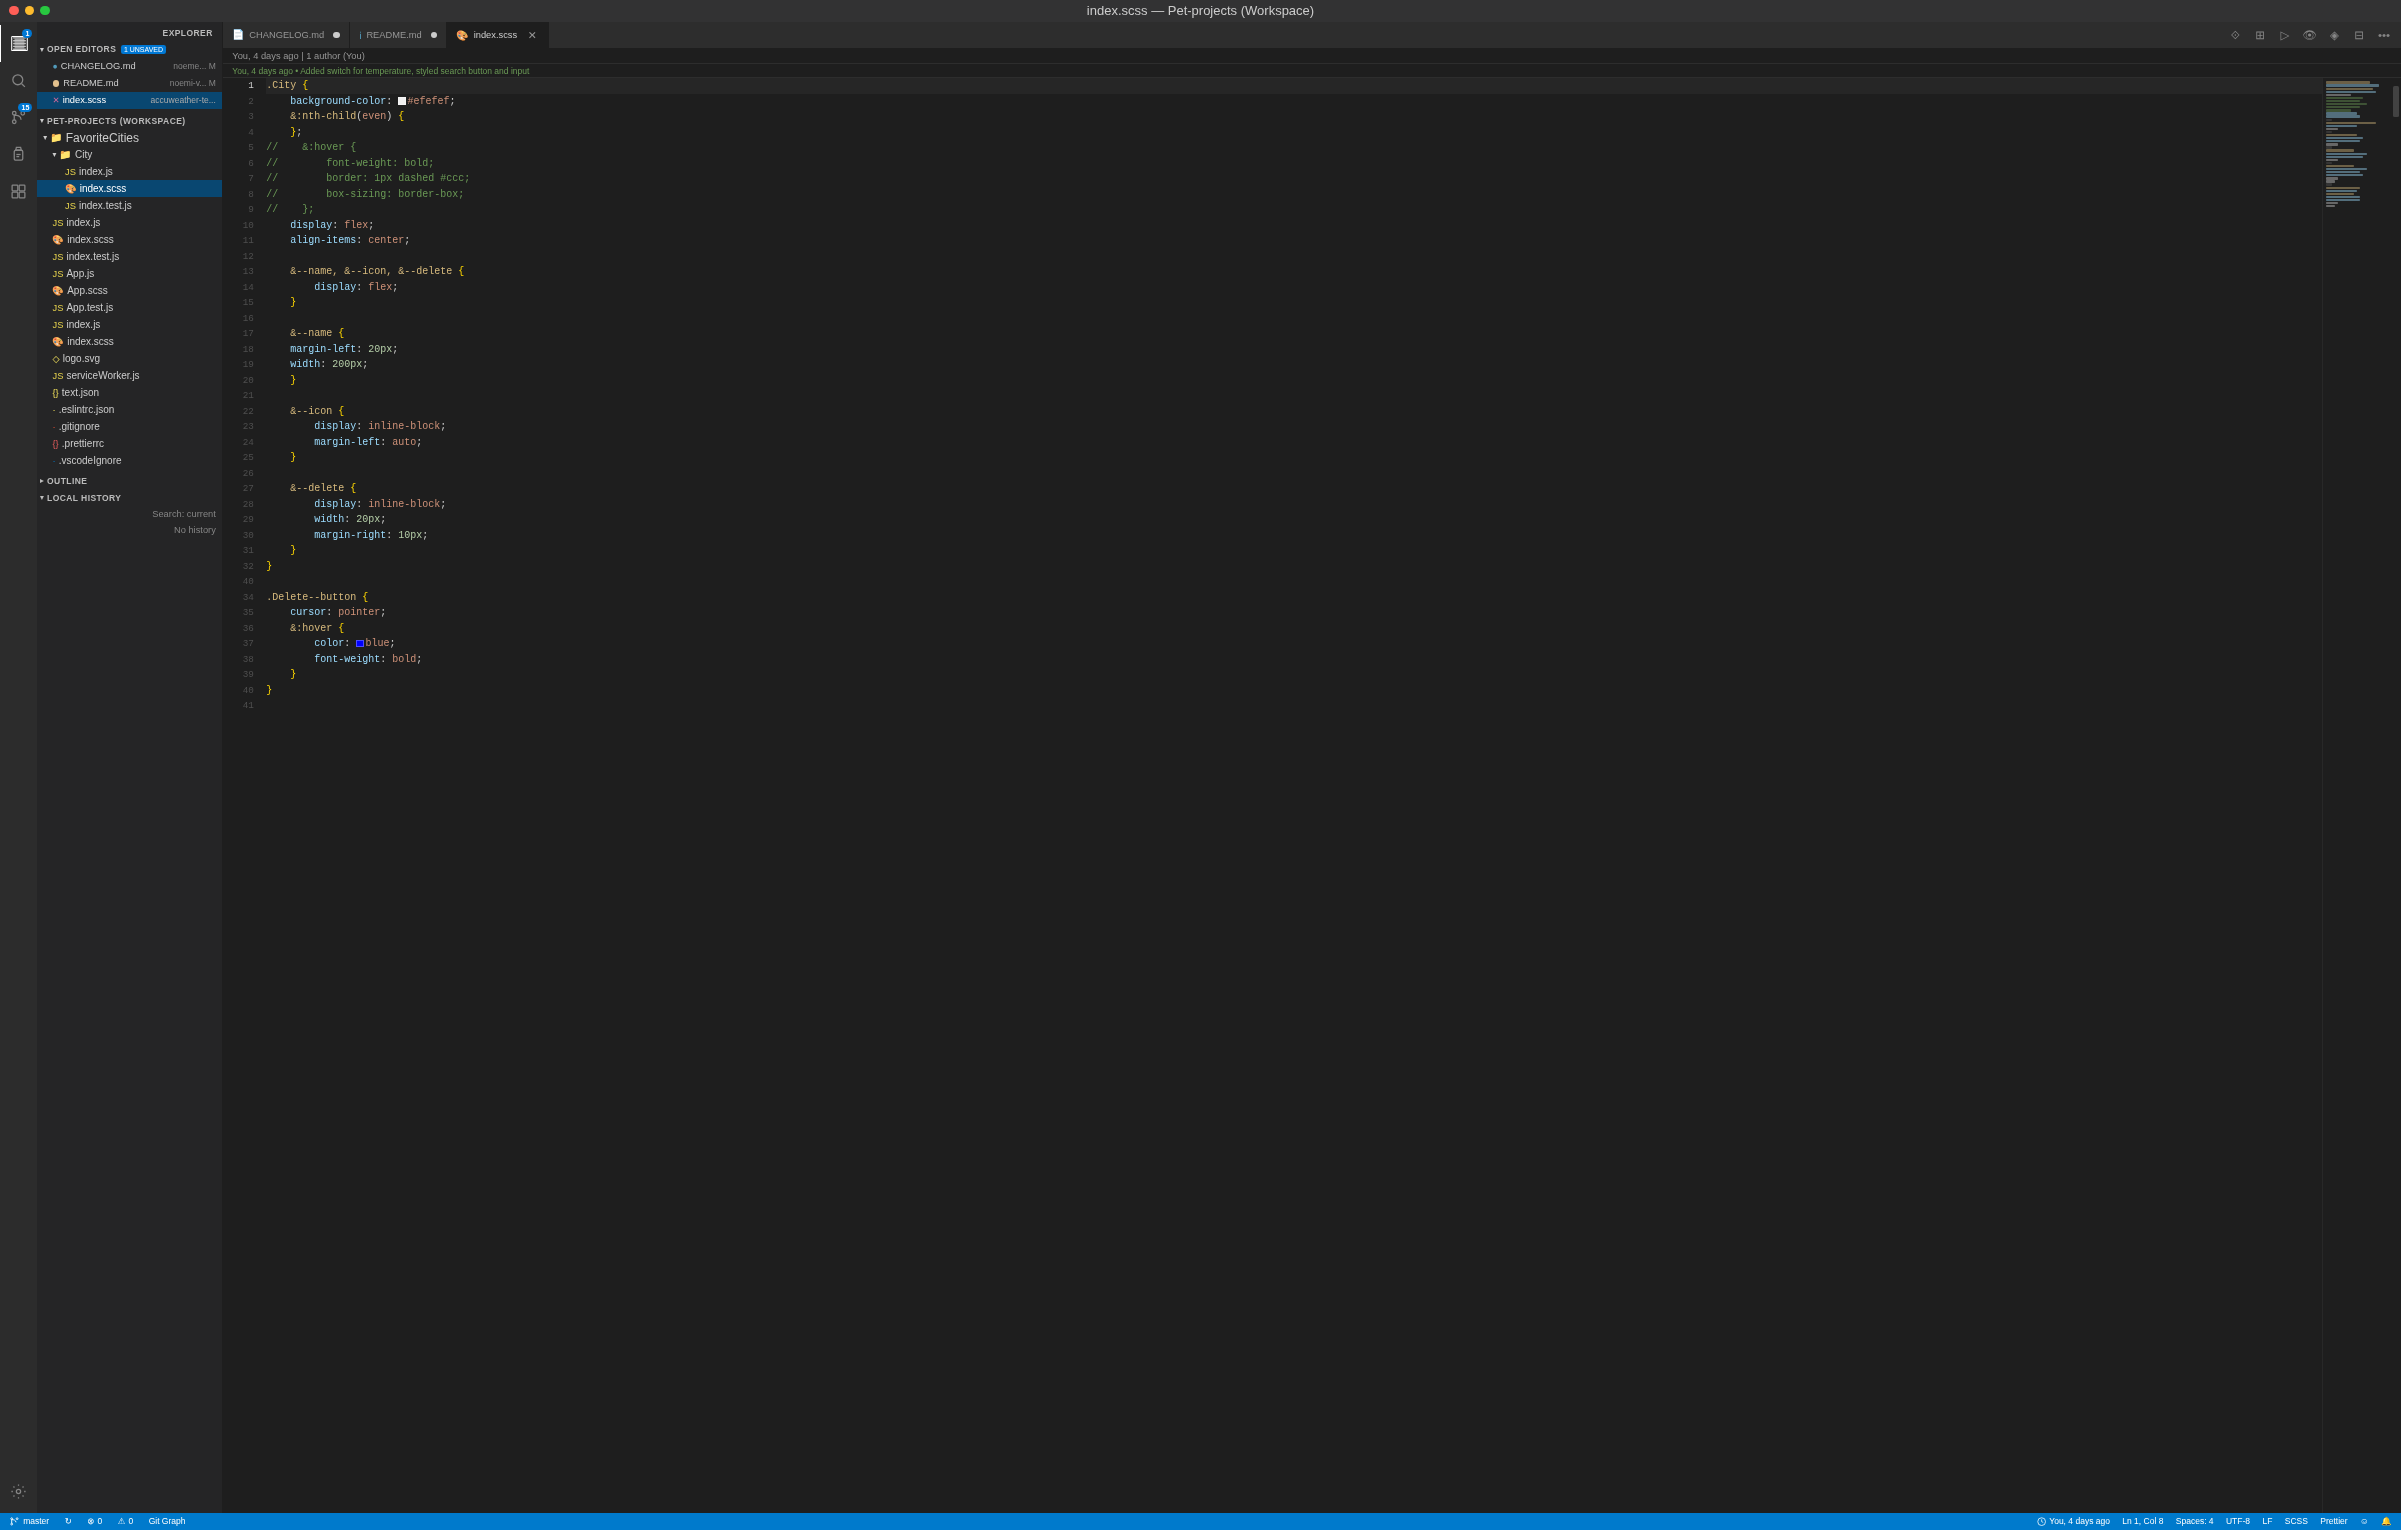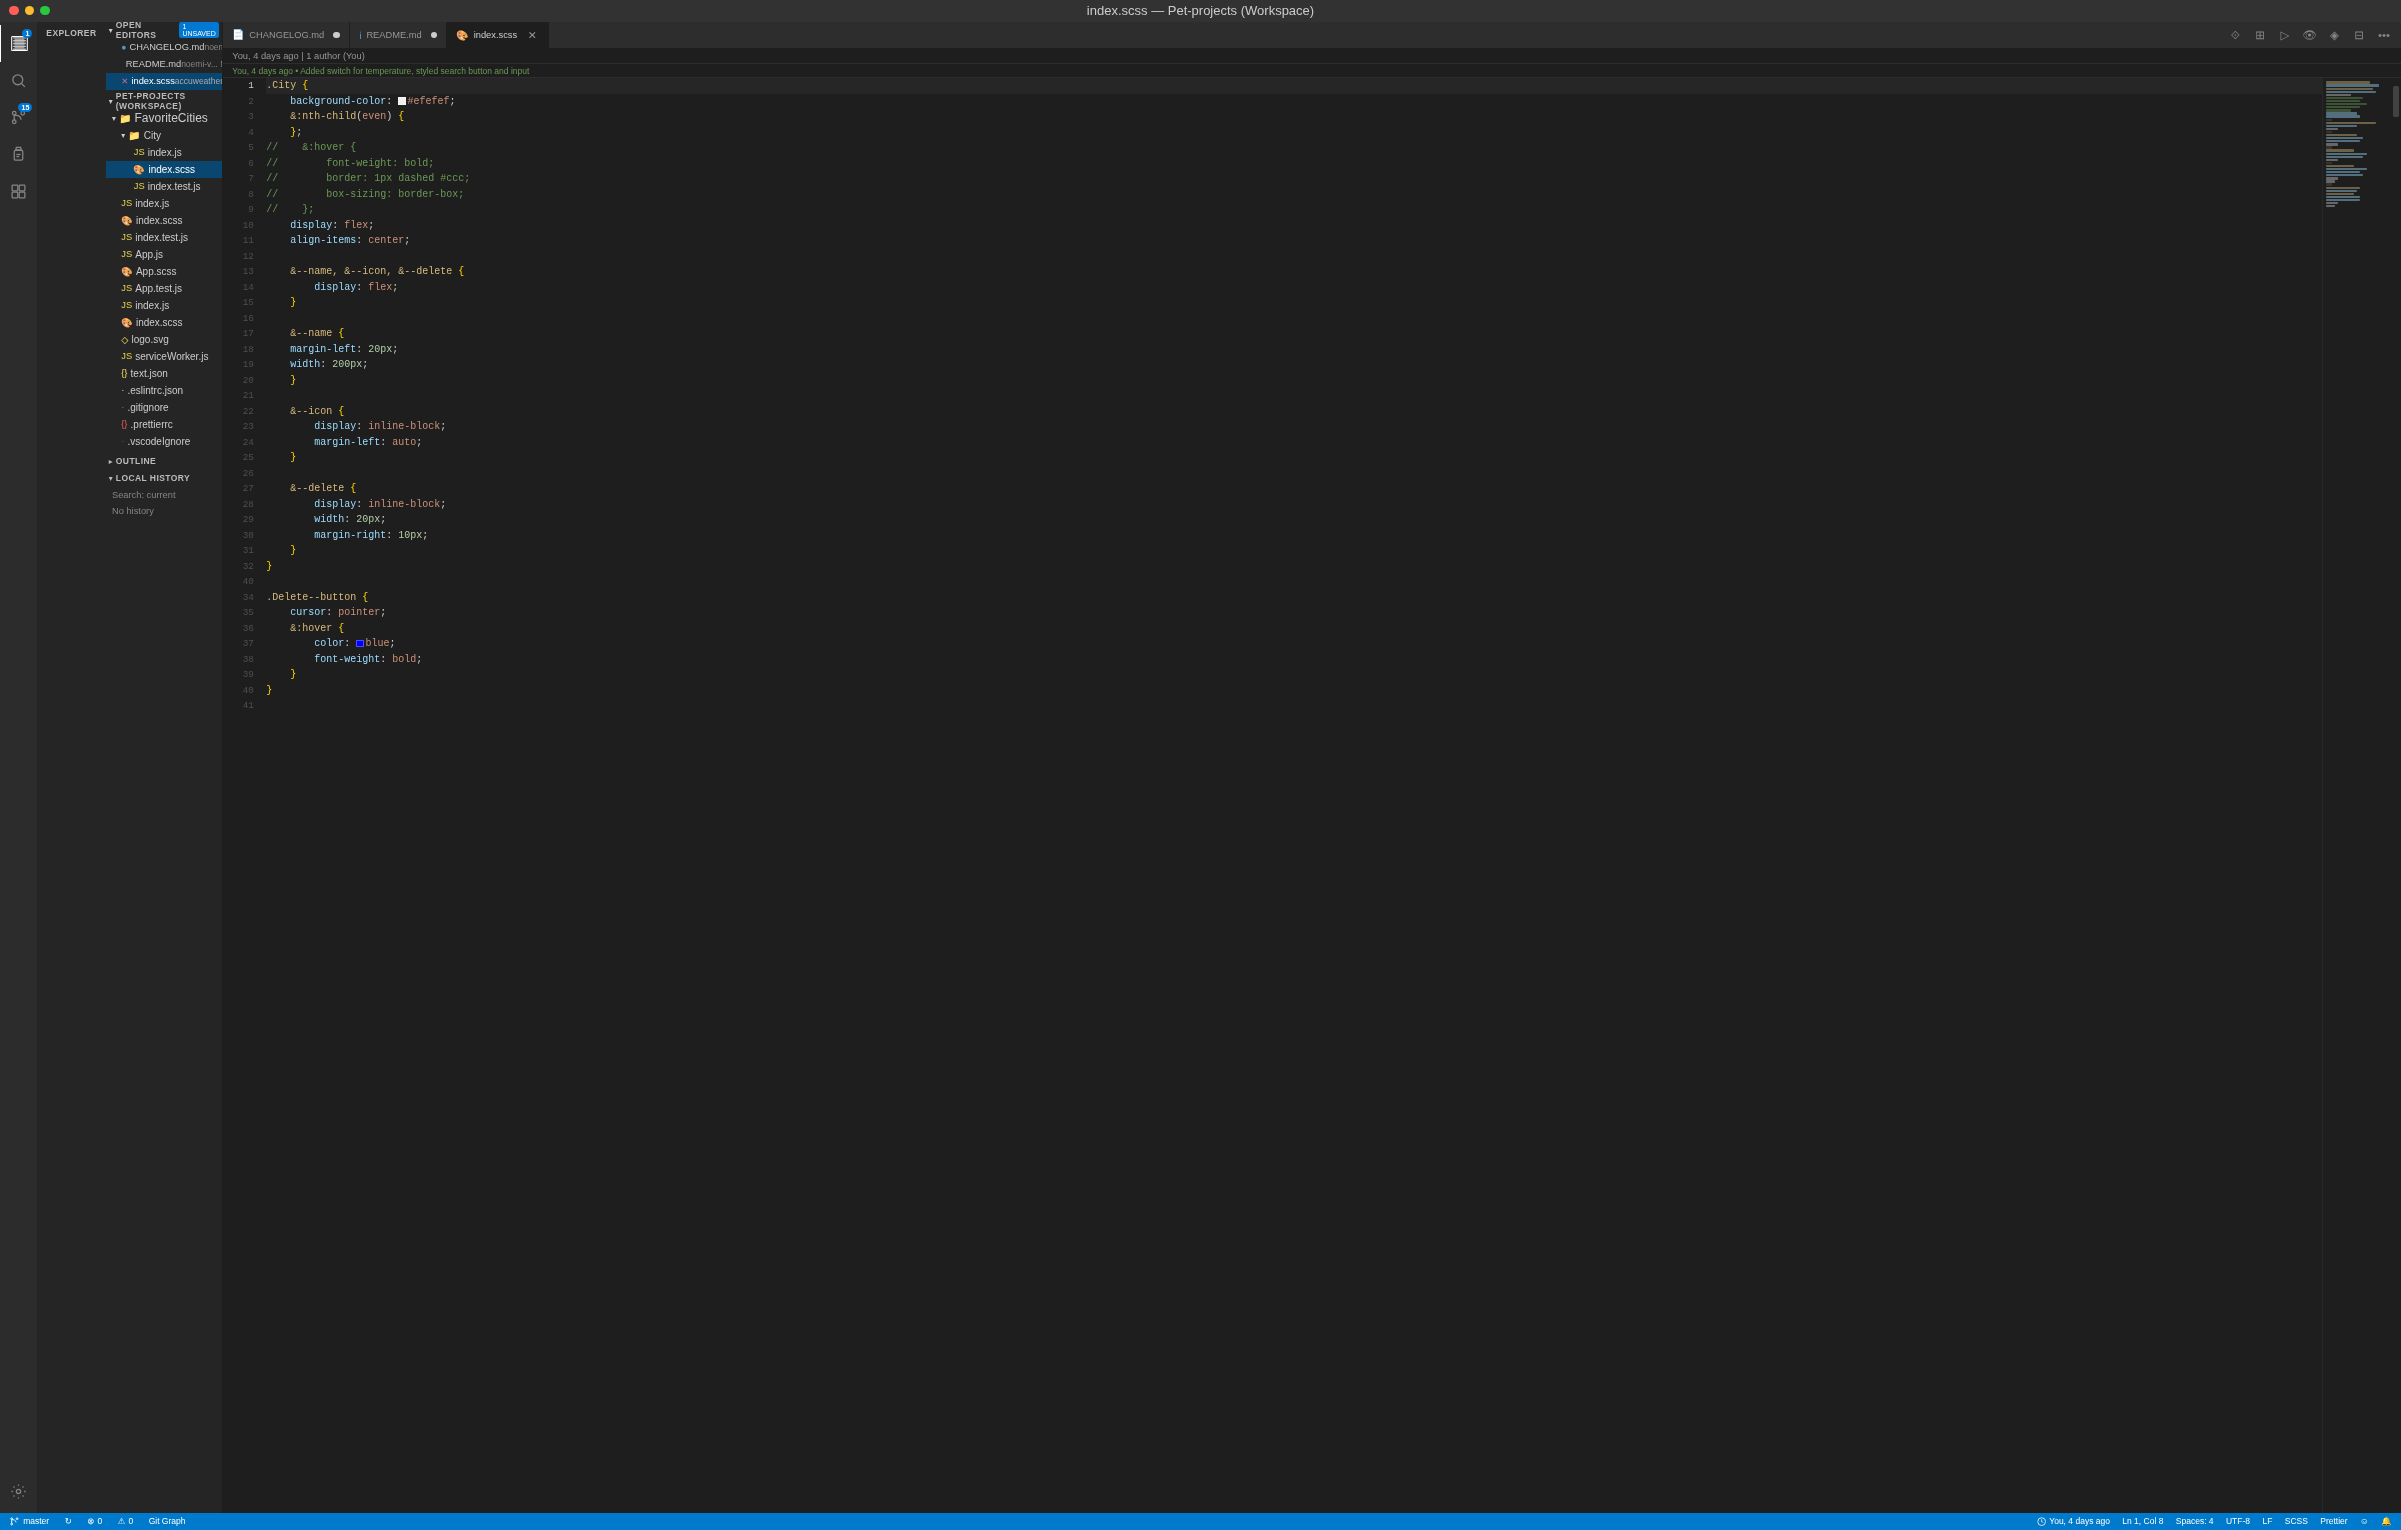--- a/index.html
+++ b/index.html
@@ -95,23 +95,24 @@
     .activity-bottom {
       margin-top: auto;
       padding-bottom: 6.2px;
     }
 
     
     .sidebar {
       width: 186px;
       background: #252526;
       display: flex;
-      flex-direction: row;
+      flex-direction: column;
       overflow: hidden;
       border-right: 0.8px solid #1e1e1e;
+      text-align: right;
     }
     .sidebar-section-title {
       font-size: 8.5px;
       font-weight: 700;
       color: #bbbbbb;
       padding: 6.2px 9.3px 3.1px 9.3px;
       letter-spacing: 0.05em;
       text-transform: uppercase;
     }
     .sidebar-content {

